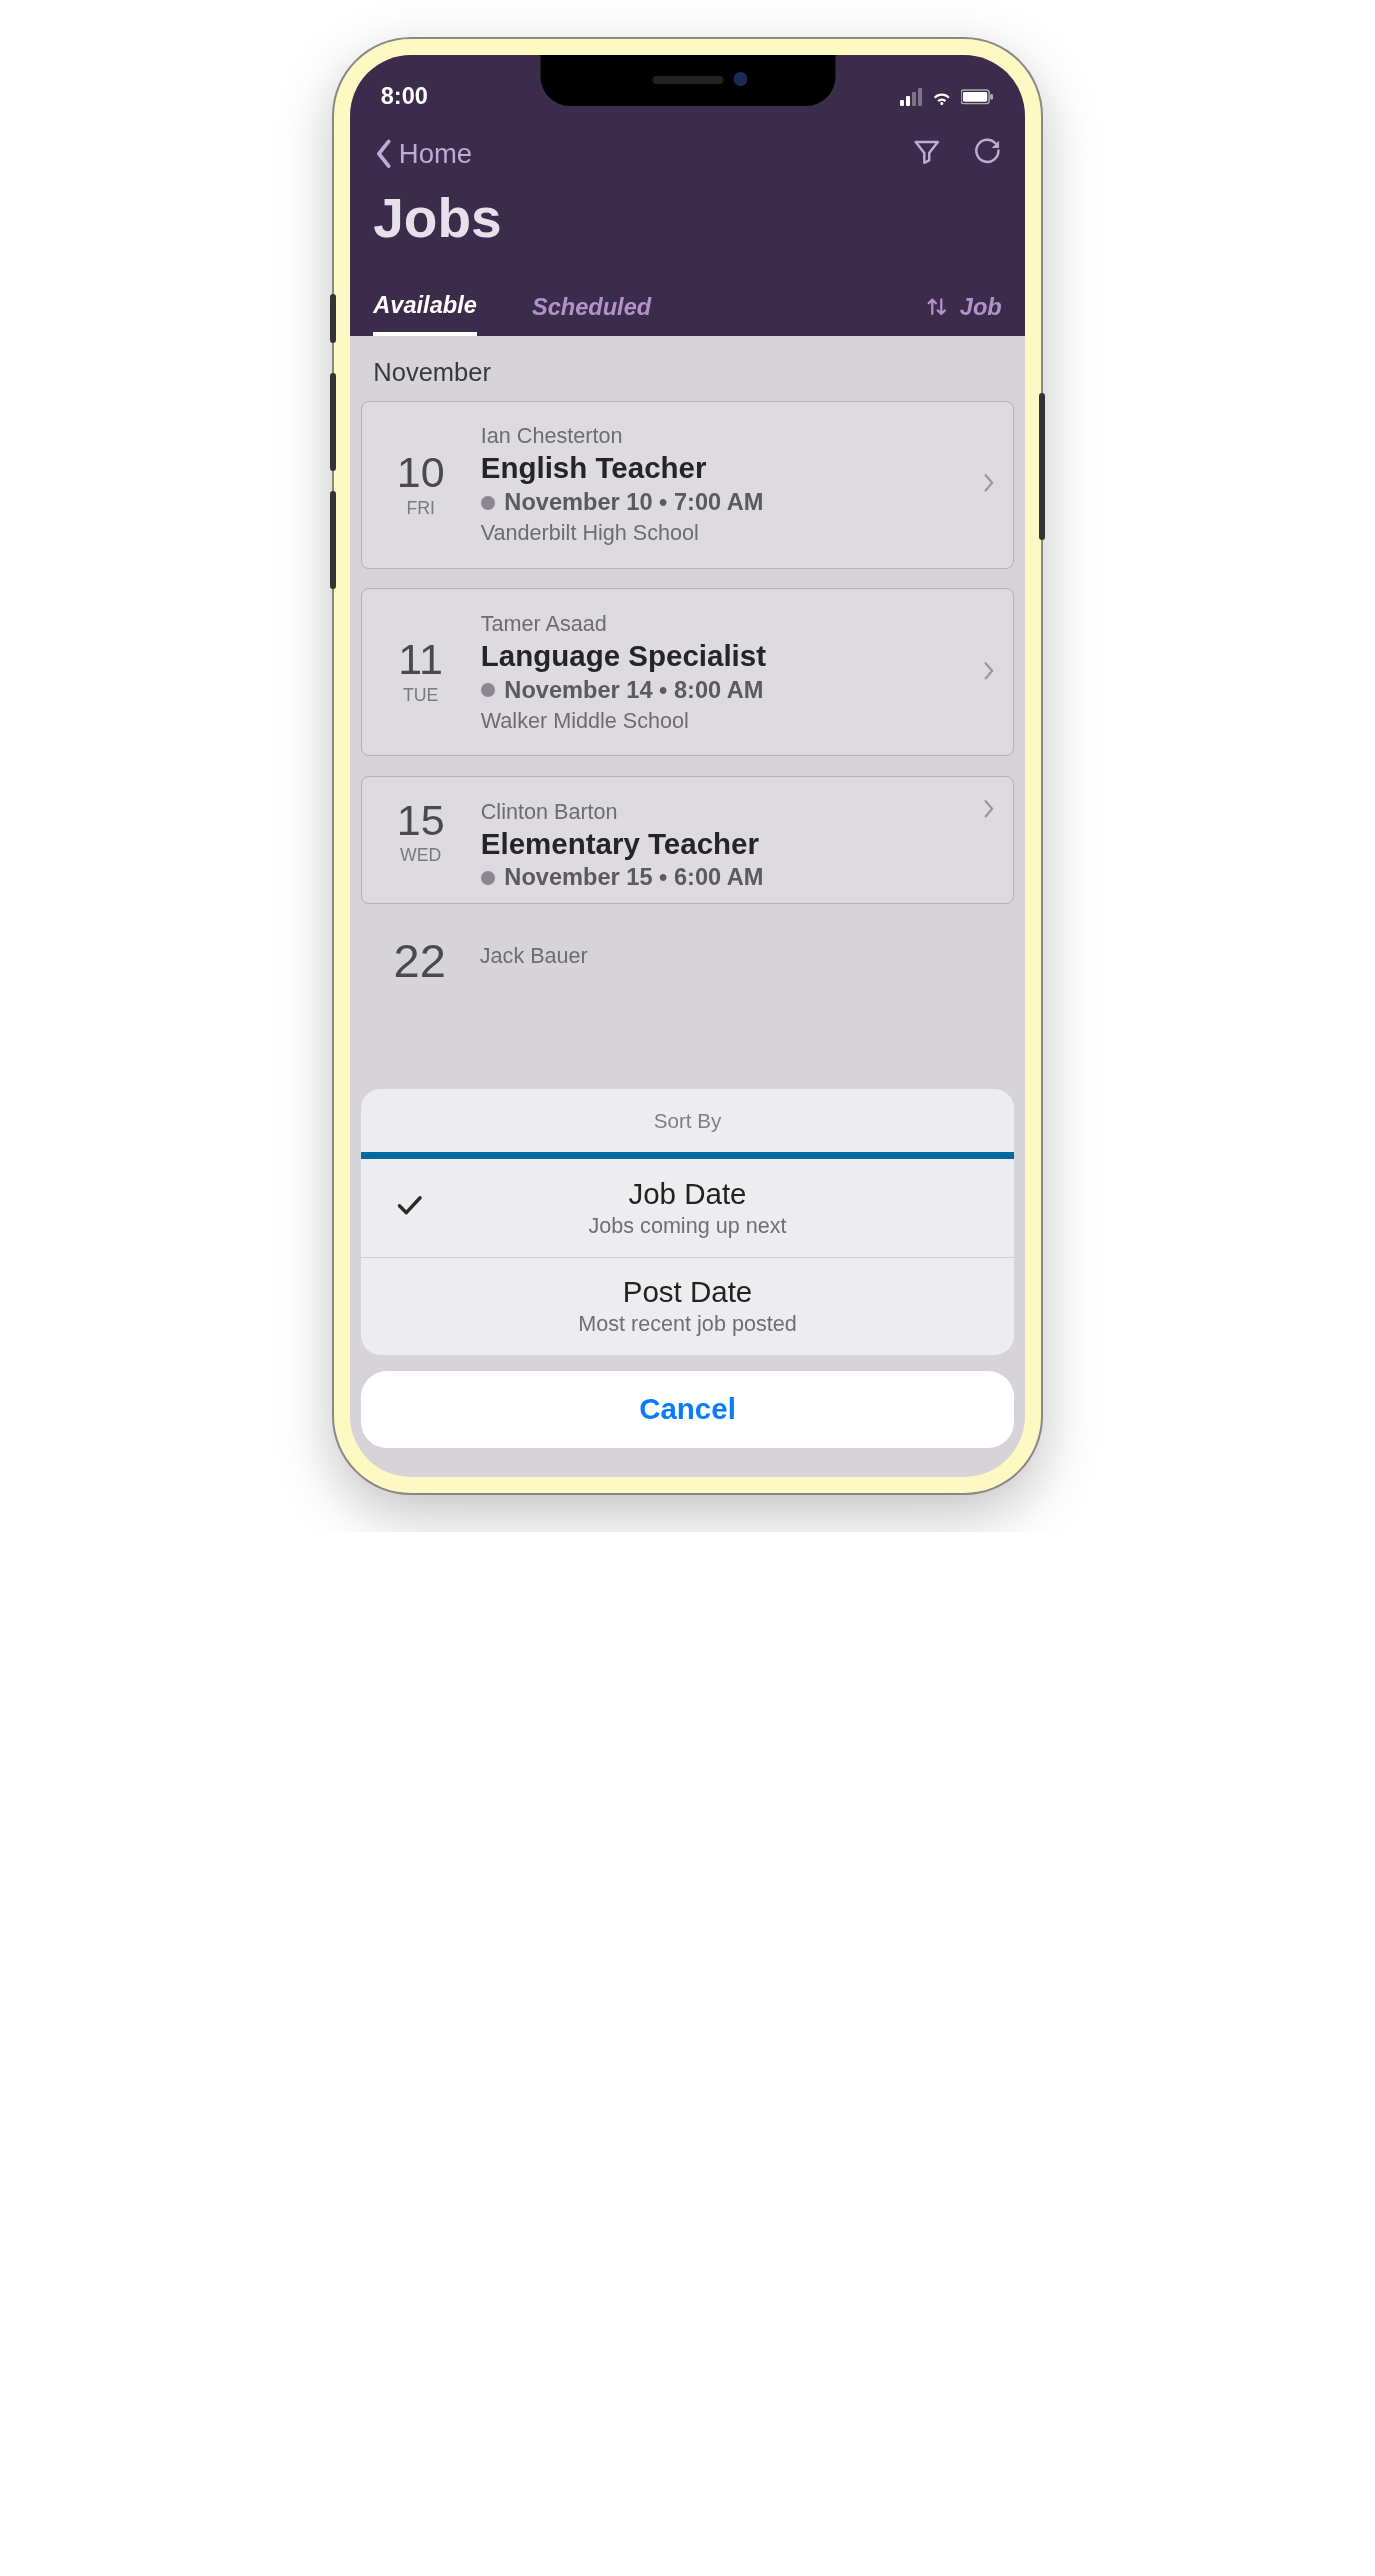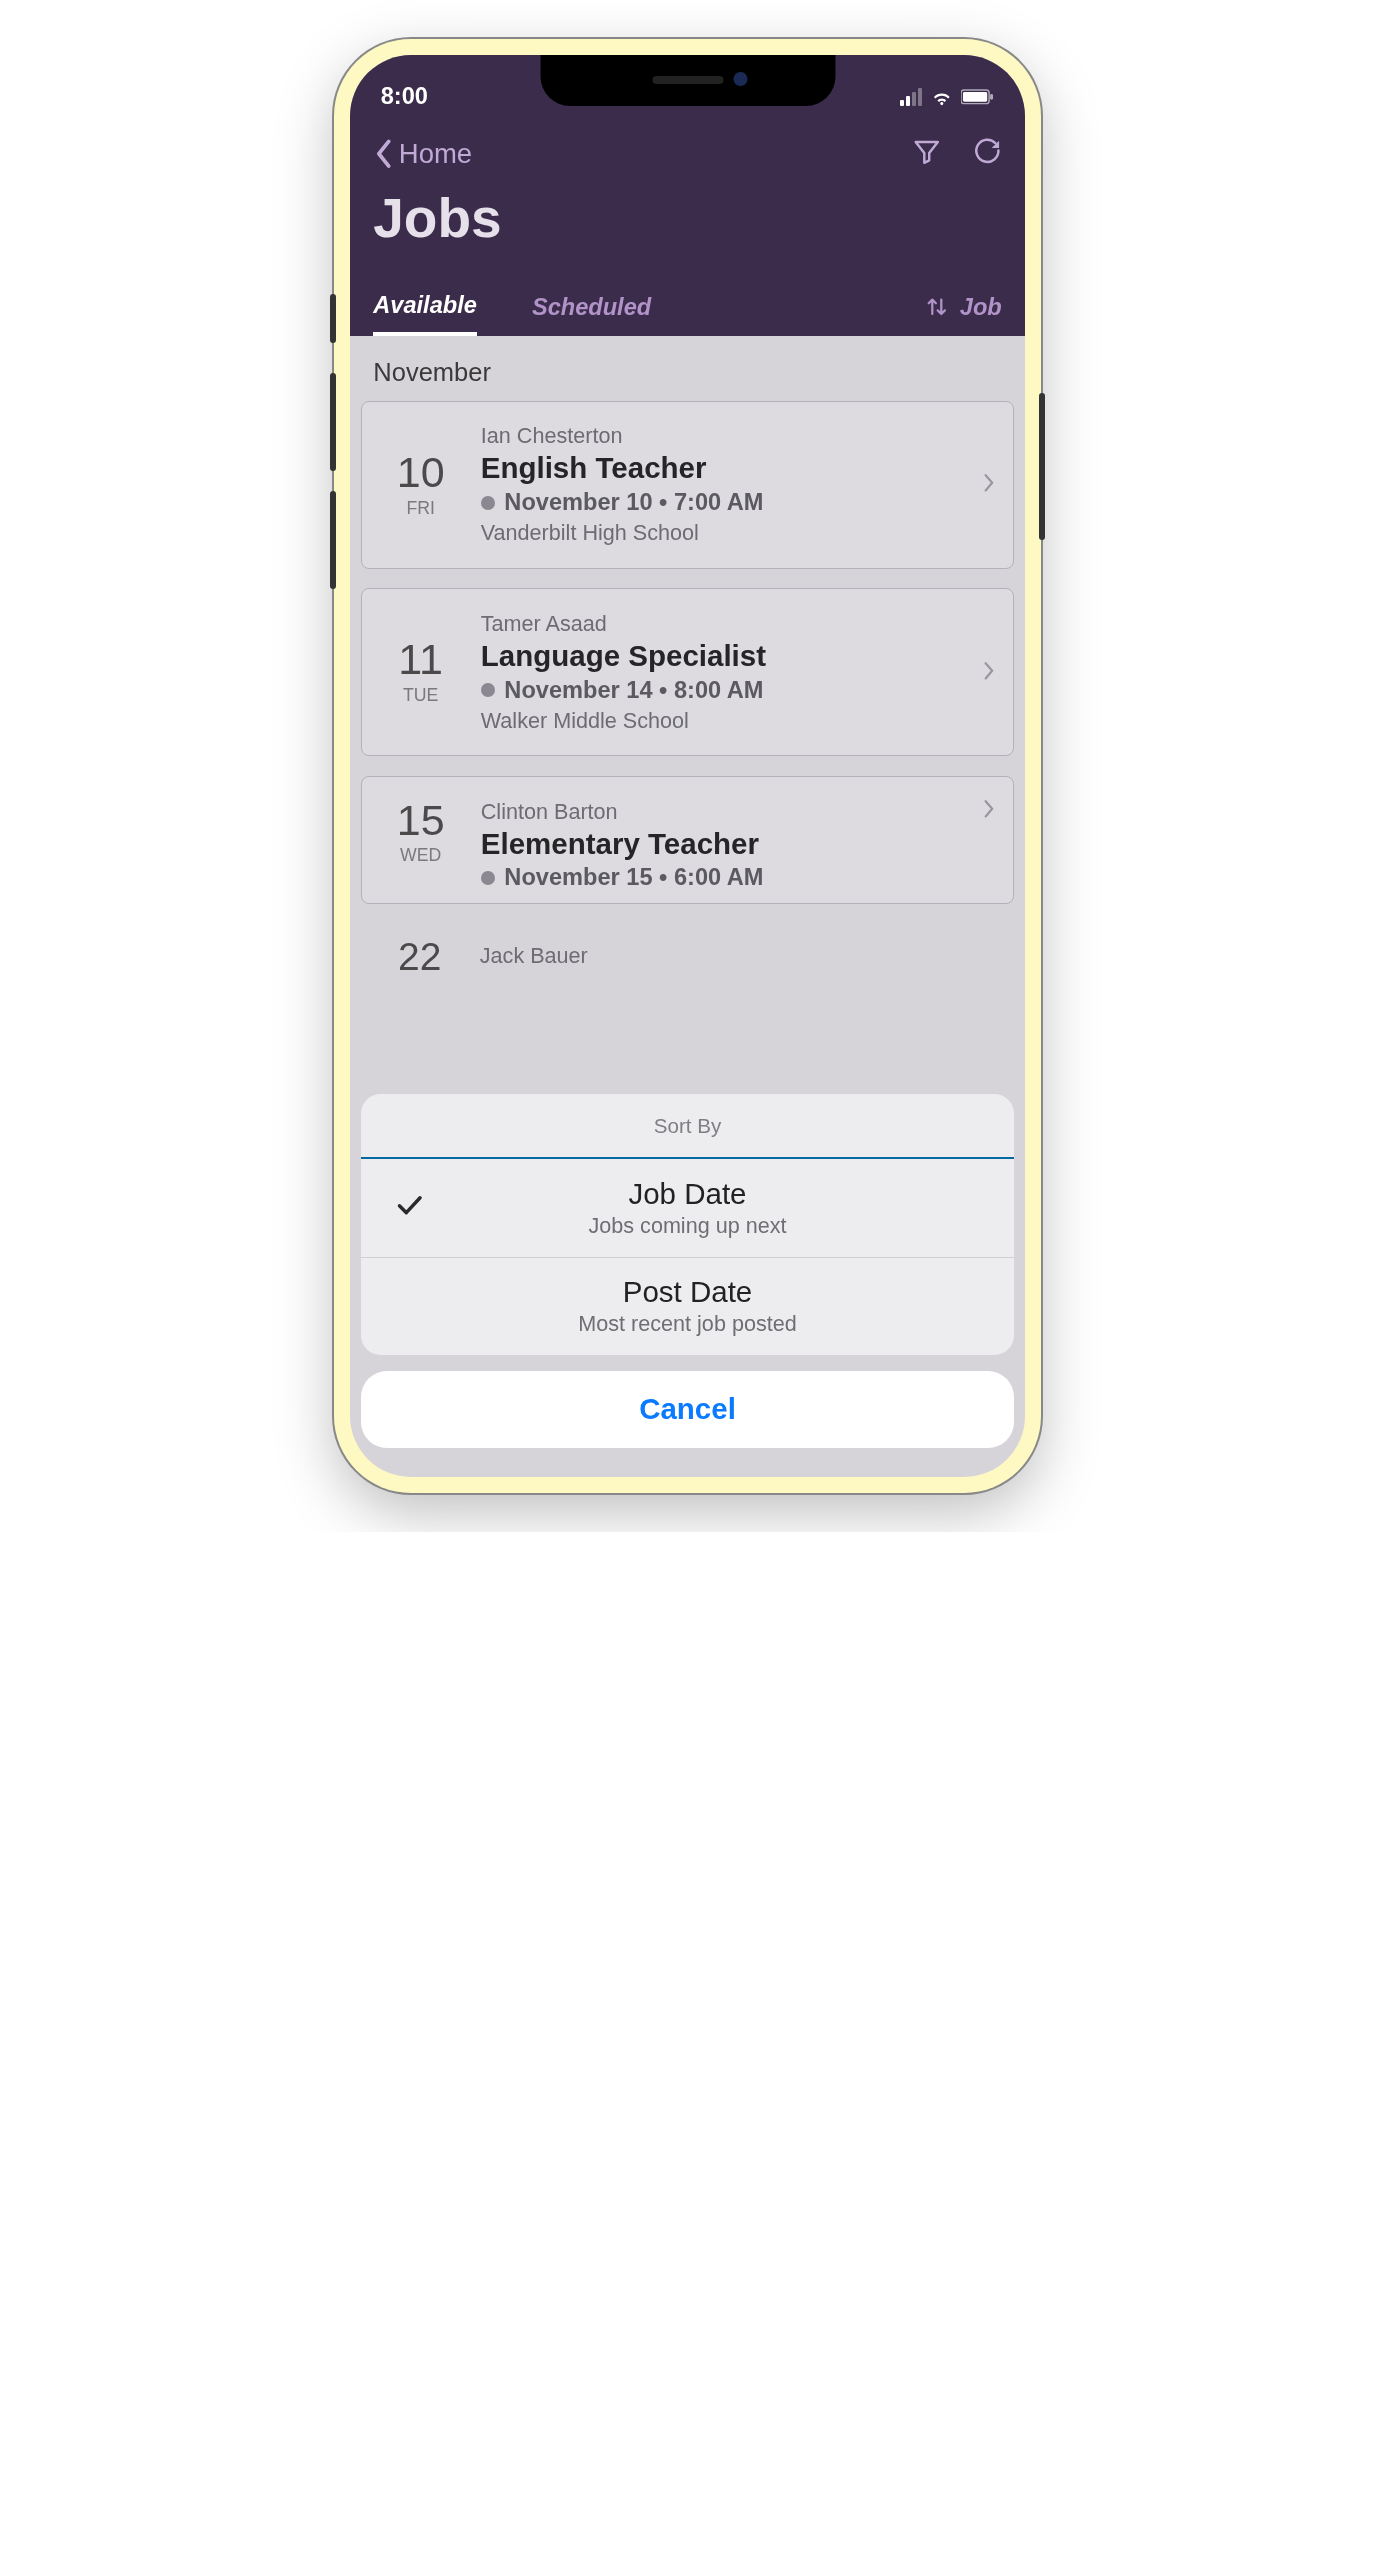--- a/index.html
+++ b/index.html
@@ -168,40 +168,40 @@
     overflow: hidden;
   }
   .partial-row {
     padding: 13.8px 29.5px 0;
     display: flex;
     gap: 19.6px;
     font-size: 21.6px;
     color: #6c6c72;
     align-items: flex-start;
   }
-  .partial-row .job-day { font-size: 39px; color:#4a4a4a; }
+  .partial-row .job-day { font-size: 47px; color:#4a4a4a; }
 
   
   .sheet-overlay {
     position: absolute;
     left: 0; right: 0; bottom: 0;
     padding: 0 11.8px 29.5px;
   }
   .sheet {
     background: rgba(237,237,240,0.97);
     border-radius: 19.6px;
     overflow: hidden;
     backdrop-filter: blur(9.8px);
   }
   .sheet-title {
     text-align: center;
     font-size: 20.6px;
     color: #7e7e84;
     padding: 19.6px 0;
-    border-bottom: 2px solid #0369a1;
+    border-bottom: 7px solid #0369a1;
   }
   .sheet-option {
     text-align: center;
     padding: 17.7px 39px;
     border-bottom: 1px solid #d0d0d4;
     position: relative;
   }
   .sheet-option:last-child { border-bottom: none; }
   .sheet-opt-title { font-size: 29.5px; color: #222; font-weight: 400; }
   .sheet-opt-sub { font-size: 21.6px; color: #6e6e74; margin-top: 2px; }

